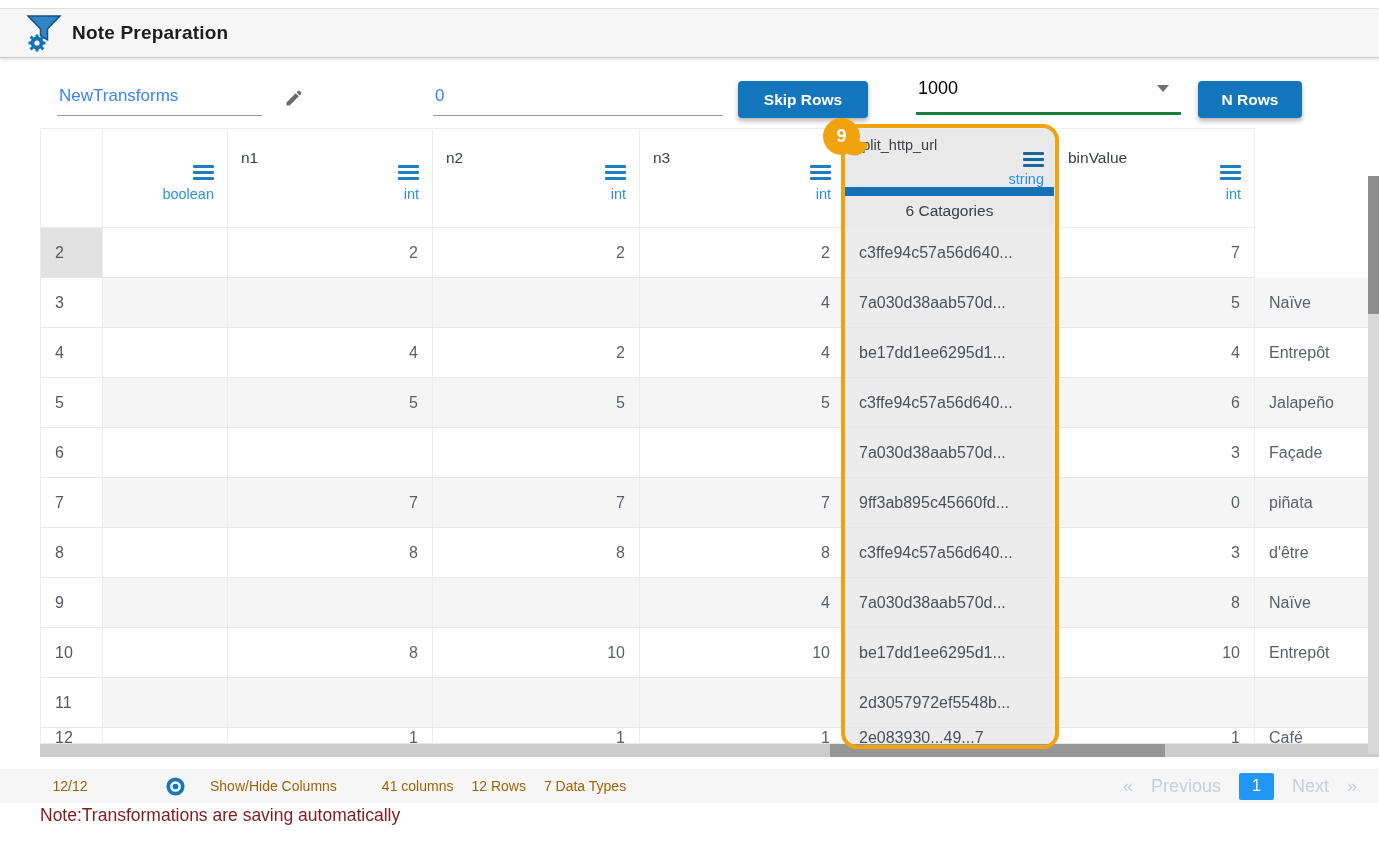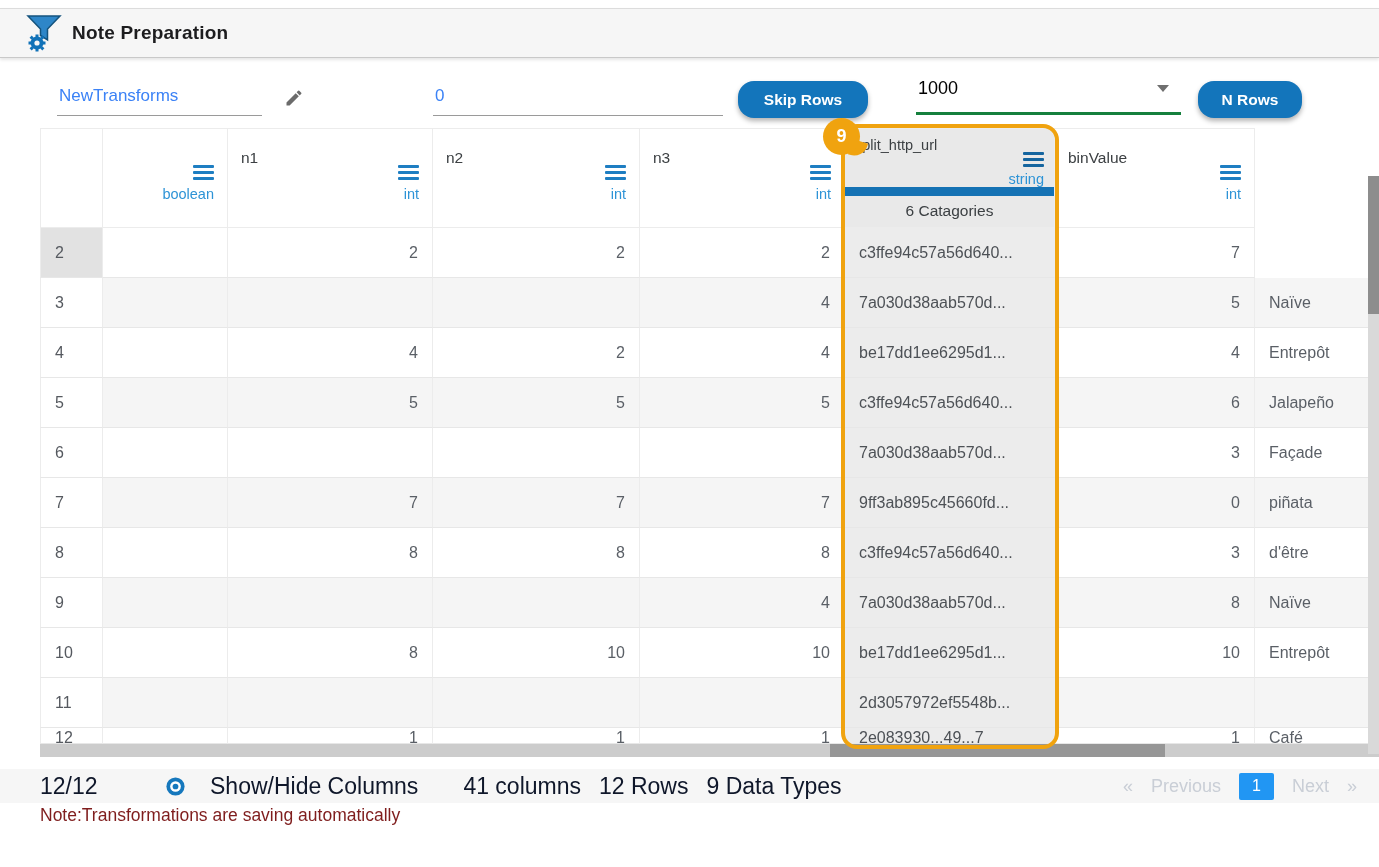--- a/index.html
+++ b/index.html
@@ -14,21 +14,21 @@
   .app-title { font-size:19px; font-weight:700; color:#1d1d1f; margin-left:10px; letter-spacing:.2px; }
 
   
   .toolbar { display:flex; align-items:flex-start; padding:26px 0 10px 57px; }
   .u-input { border:none; border-bottom:1px solid #9a9a9a; background:transparent;
     font-size:17px; color:#3b82f6; padding:2px 2px 9px 2px; outline:none;
     font-family:inherit; }
   .name-input { width:205px; }
   .pencil { margin-left:22px; margin-top:4px; cursor:pointer; }
   .skip-input { width:290px; margin-left:129px; }
-  .btn { height:37px; background:#1375bb; color:#fff; border:none; border-radius:16px;
+  .btn { height:37px; background:#1375bb; color:#fff; border:none; border-radius:4px;
     font-size:15.5px; font-weight:600; font-family:inherit; cursor:pointer;
     box-shadow:0 3px 5px rgba(0,0,0,.30); }
   .skip-btn { width:130px; margin-left:15px; margin-top:-3px; }
   .select { width:265px; margin-left:48px; margin-top:-8px; border-bottom:3px solid #15803d;
     display:flex; align-items:center; justify-content:space-between;
     font-size:18px; color:#000000; padding:2px 6px 13px 2px; cursor:pointer; }
   .caret { width:0; height:0; border-left:6px solid transparent; border-right:6px solid transparent;
     border-top:7px solid #6f6f6f; margin-right:6px; }
   .nrows-btn { width:104px; margin-left:17px; margin-top:-3px; }
 
@@ -79,21 +79,21 @@
 
   
   .h-scrollbar { position:relative; height:13px; background:#cccccc; width:1339px; z-index:2; }
   .h-thumb { position:absolute; left:790px; top:0; width:335px; height:13px; background:#969696; }
   .v-scrollbar { position:absolute; right:0; top:48px; width:11px; height:578px; background:#d9d9d9; z-index:7; }
   .v-thumb { position:absolute; top:0; left:0; width:11px; height:138px; background:#8d8d8d; }
 
   
   .footer-bar { margin-top:12px; display:flex; align-items:center; padding:4px 8px 4px 40px;
     background:#f6f6f6; height:34px; }
-  .flink { color:#0f172a; font-size:23px; }
+  .flink { color:#a16207; font-size:14px;text-align:center; }
   .f-count { width:60px; }
   .showhide { display:flex; align-items:center; gap:24px; margin-left:65px; cursor:pointer; }
   .stats { display:flex; gap:18px; margin-left:45px; }
   .pager { margin-left:auto; display:flex; align-items:center; gap:18px; padding-right:14px;
     color:#c9ced6; font-size:18px; }
   .pager .pg-arrow, .pager .pg-word { color:#c9ced6; }
   .page-box { width:35px; height:27px; background:#2196f3; color:#fff; font-size:16px;
     display:flex; align-items:center; justify-content:center; border-radius:2px; cursor:pointer; }
   .note { margin:2px 0 0 40px; font-size:17.5px; color:#7f1d1d; }
 </style>
@@ -331,21 +331,21 @@
     <svg width="21" height="21" viewBox="0 0 22 22">
       <circle cx="11" cy="11" r="9.5" fill="#1678bd"></circle>
       <circle cx="11" cy="11" r="5.6" fill="#ffffff"></circle>
       <circle cx="11" cy="11" r="3" fill="#1678bd"></circle>
     </svg>
     <span class="flink">Show/Hide Columns</span>
   </span>
   <span class="stats">
     <span class="flink">41 columns</span>
     <span class="flink">12 Rows</span>
-    <span class="flink">9 Data Types</span>
+    <span class="flink">7 Data Types</span>
   </span>
   <span class="pager">
     <span class="pg-arrow">«</span>
     <span class="pg-word">Previous</span>
     <span class="page-box">1</span>
     <span class="pg-word">Next</span>
     <span class="pg-arrow">»</span>
   </span>
 </div>
 <div class="note">Note:Transformations are saving automatically</div>

